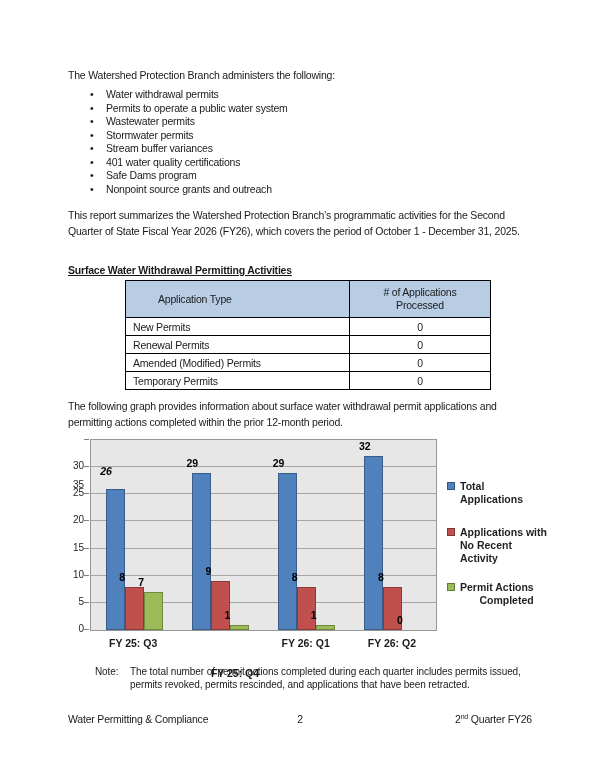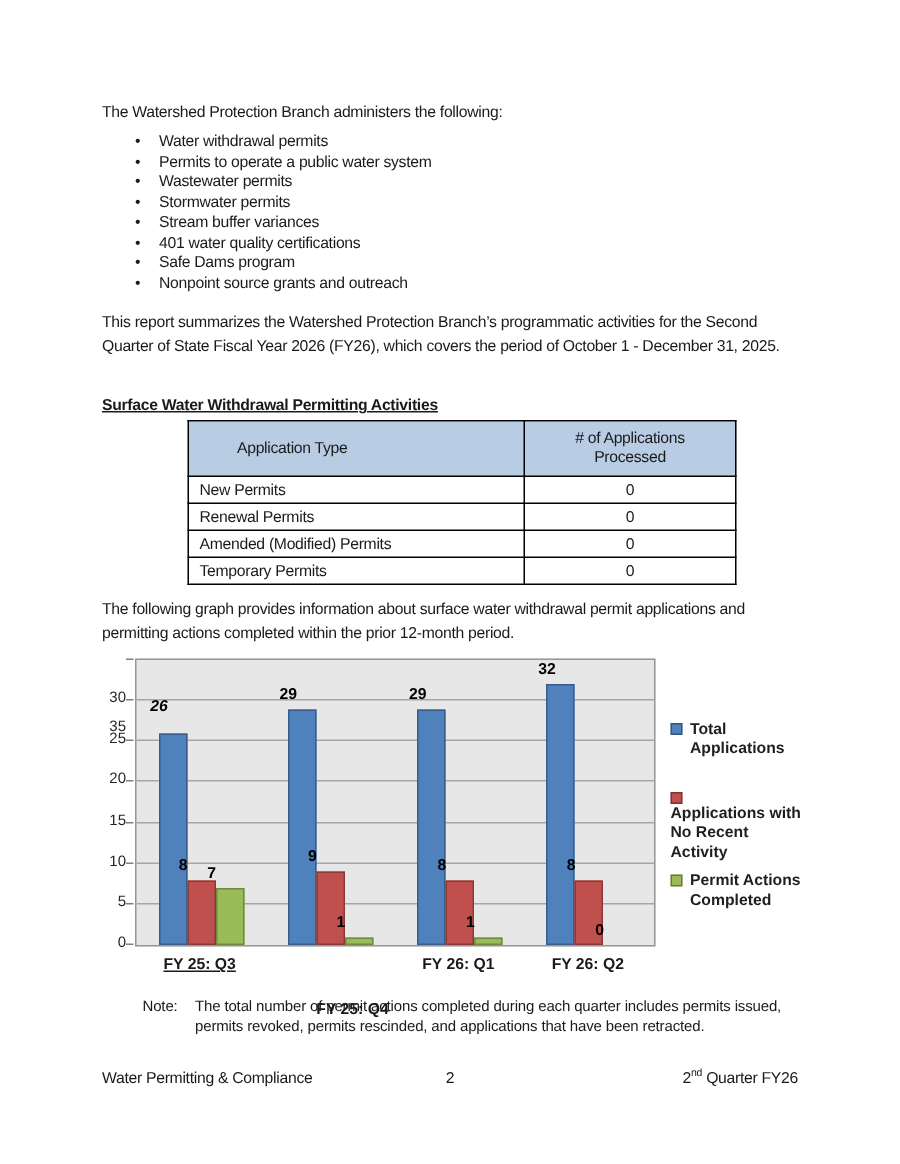--- a/index.html
+++ b/index.html
@@ -180,36 +180,36 @@
       <div class="tick" style="left: 84px; top: 117.571px;"></div>
       <div class="ylab" style="left: 40px; top: 112.571px;">15</div>
       <div class="tick" style="left: 84px; top: 90.4286px;"></div>
       <div class="ylab" style="left: 40px; top: 85.4286px;">20</div>
       <div class="tick" style="left: 84px; top: 63.2857px;"></div>
       <div class="ylab" style="left: 40px; top: 58.2857px;">25</div>
       <div class="tick" style="left: 84px; top: 36.1429px;"></div>
       <div class="ylab" style="left: 40px; top: 31.1429px;">30</div>
       <div class="tick" style="left: 84px; top: 9px;"></div>
       <div class="ylab" style="left: 40px; top: 4px; margin-top: 46px;">35</div>
-      <div class="xlab" style="left: 88.125px; text-decoration: underline;">FY 25: Q3</div>
+      <div class="xlab" style="left: 88.125px;">FY 25: Q3</div>
       <div class="xlab" style="left: 190px; margin-top: 30px;">FY 25: Q4</div>
       <div class="xlab" style="left: 260.625px;">FY 26: Q1</div>
       <div class="xlab" style="left: 346.875px;">FY 26: Q2</div>
       <div class="legend-item" style="top: 50px;">
         <div class="legend-swatch" style="background: rgb(79, 129, 189);"></div>
         <div class="legend-text">Total
 Applications</div>
       </div>
-      <div class="legend-item" style="top: 96px; flex-direction: column;">
+      <div class="legend-item" style="top: 96px;">
         <div class="legend-swatch" style="background: rgb(192, 80, 77);"></div>
         <div class="legend-text">Applications with
 No Recent
 Activity</div>
       </div>
-      <div class="legend-item" style="top: 151px;">
+      <div class="legend-item" style="top: 151px; text-align: right;">
         <div class="legend-swatch" style="background: rgb(155, 187, 89);"></div>
         <div class="legend-text">Permit Actions
 Completed</div>
       </div>
     </div>
 
   <div class="note">
     <div class="note-label">Note:</div>
     <div class="note-text">The total number of permit actions completed during each quarter includes permits issued,
 permits revoked, permits rescinded, and applications that have been retracted.</div>

